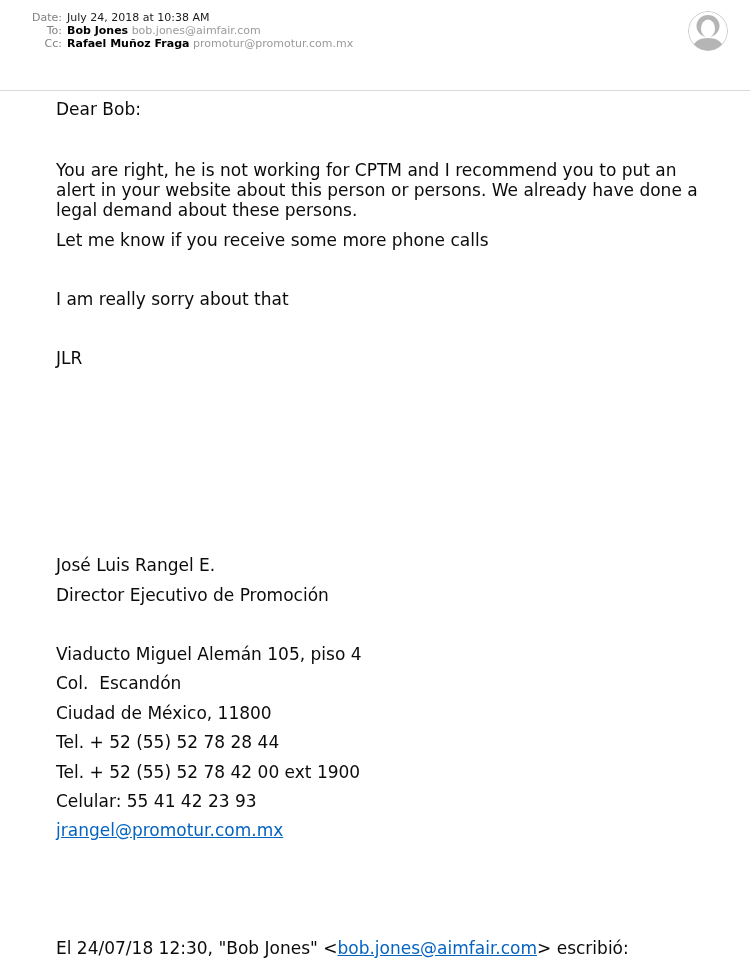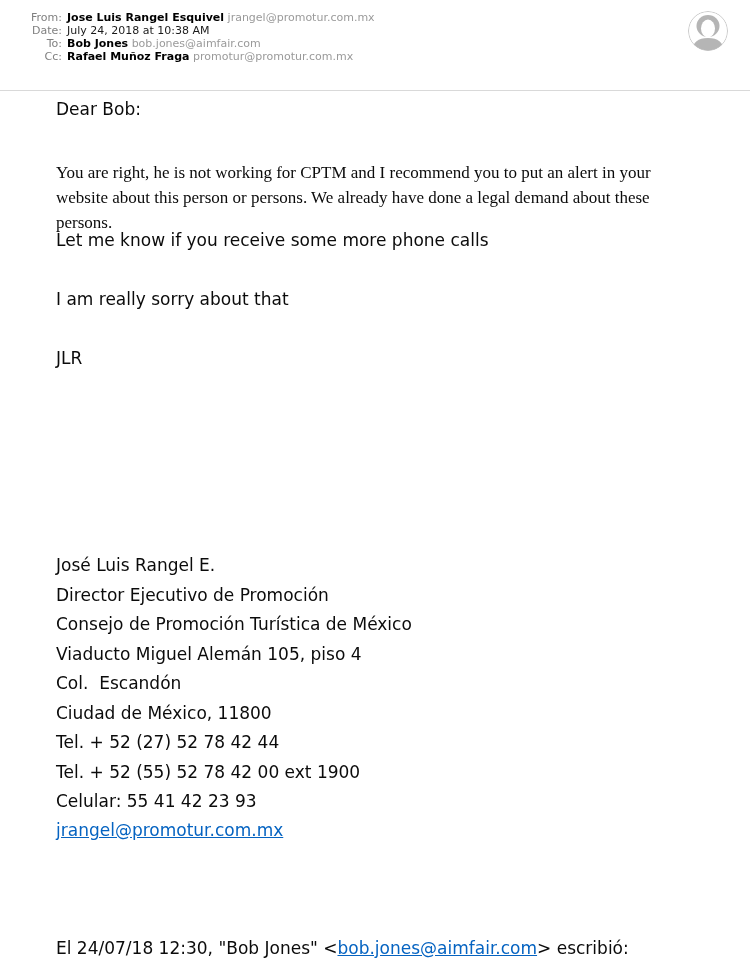--- a/index.html
+++ b/index.html
@@ -49,39 +49,35 @@
 
   
   .txt {
     position: absolute;
     left: 56px;
     font-size: 17px;
     line-height: 14px;
     color: #0b0b0b;
     white-space: pre-wrap;
   }
-  .para { width: 644px; line-height: 25px; white-space: normal; font-family: Liberation Serif, serif; }
+  .para { width: 644px; line-height: 20px; white-space: normal; }
 
   a.lnk, .lnk {
     color: #0563c1;
     text-decoration: underline;
     cursor: pointer;
   }
   .plain { color: #0b0b0b; text-decoration: none; }
 </style>
 </head>
 <body>
 
 <div class="page">
 
   <div class="mail-header">
-    <div class="hdr-row">
-      <span class="hdr-label">From:</span>
-      <span class="hdr-value"><span class="hdr-name">Jose Luis Rangel Esquivel</span> <span class="hdr-email">jrangel@promotur.com.mx</span></span>
-    </div>
     <div class="hdr-row">
       <span class="hdr-label">Date:</span>
       <span class="hdr-value">July 24, 2018 at 10:38 AM</span>
     </div>
     <div class="hdr-row">
       <span class="hdr-label">To:</span>
       <span class="hdr-value"><span class="hdr-name">Bob Jones</span> <span class="hdr-email">bob.jones@aimfair.com</span></span>
     </div>
     <div class="hdr-row">
       <span class="hdr-label">Cc:</span>
@@ -108,24 +104,23 @@
   <div class="separator"></div>
 
   <div class="txt" style="top:102px">Dear Bob:</div>
   <div class="txt para" style="top:160px">You are right, he is not working for CPTM and I recommend you to put an alert in your website about this person or persons. We already have done a legal demand about these persons.</div>
   <div class="txt" style="top:233px">Let me know if you receive some more phone calls</div>
   <div class="txt" style="top:292px">I am really sorry about that</div>
   <div class="txt" style="top:351px">JLR</div>
 
   <div class="txt" style="top:558px">José Luis Rangel E.</div>
   <div class="txt" style="top:588px">Director Ejecutivo de Promoción</div>
-  <div class="txt" style="top:617px">Consejo de Promoción Turística de México</div>
   <div class="txt" style="top:647px">Viaducto Miguel Alemán 105, piso 4</div>
   <div class="txt" style="top:676px">Col.  Escandón</div>
   <div class="txt" style="top:706px">Ciudad de México, 11800</div>
-  <div class="txt" style="top:735px">Tel. + 52 (27) 52 78 42 44</div>
+  <div class="txt" style="top:735px">Tel. + 52 (55) 52 78 28 44</div>
   <div class="txt" style="top:765px">Tel. + 52 (55) 52 78 42 00 ext 1900</div>
   <div class="txt" style="top:794px">Celular: 55 41 42 23 93</div>
   <div class="txt" style="top:823px"><a class="lnk">jrangel@promotur.com.mx</a></div>
 
   <div class="txt" style="top:941px"><span class="plain">El 24/07/18 12:30, "Bob Jones" &lt;</span><a class="lnk">bob.jones@aimfair.com</a><span class="plain">&gt; escribió:</span></div>
 
 </div>
 
 </body></html>

